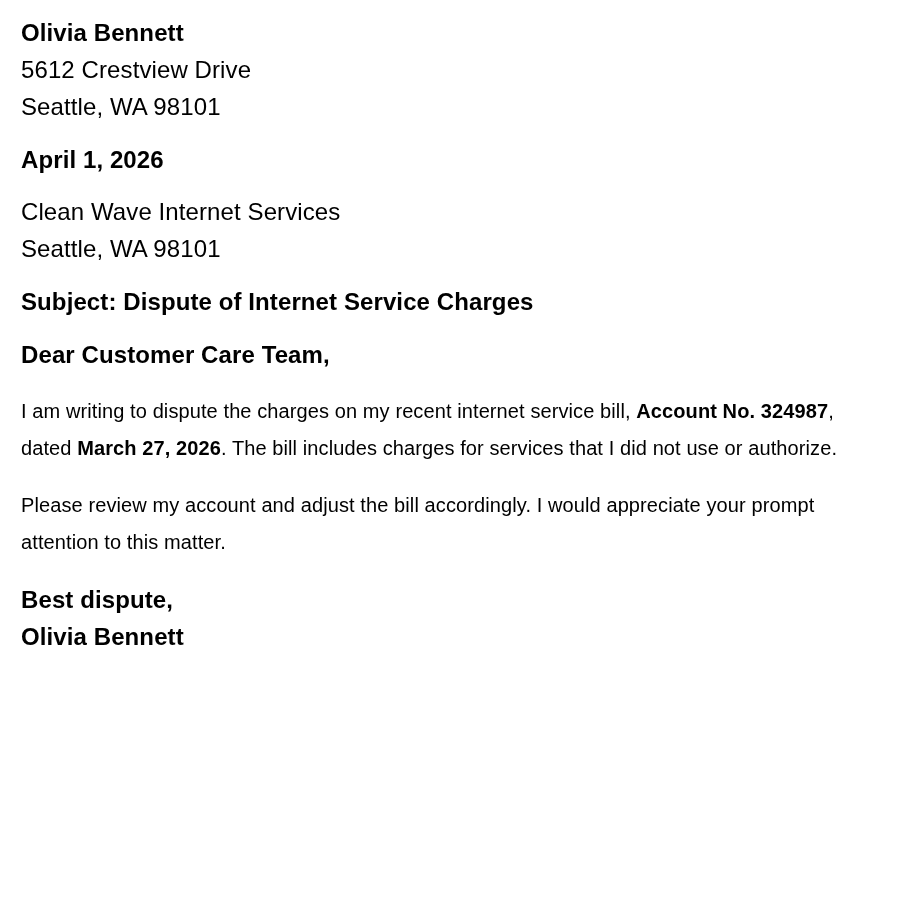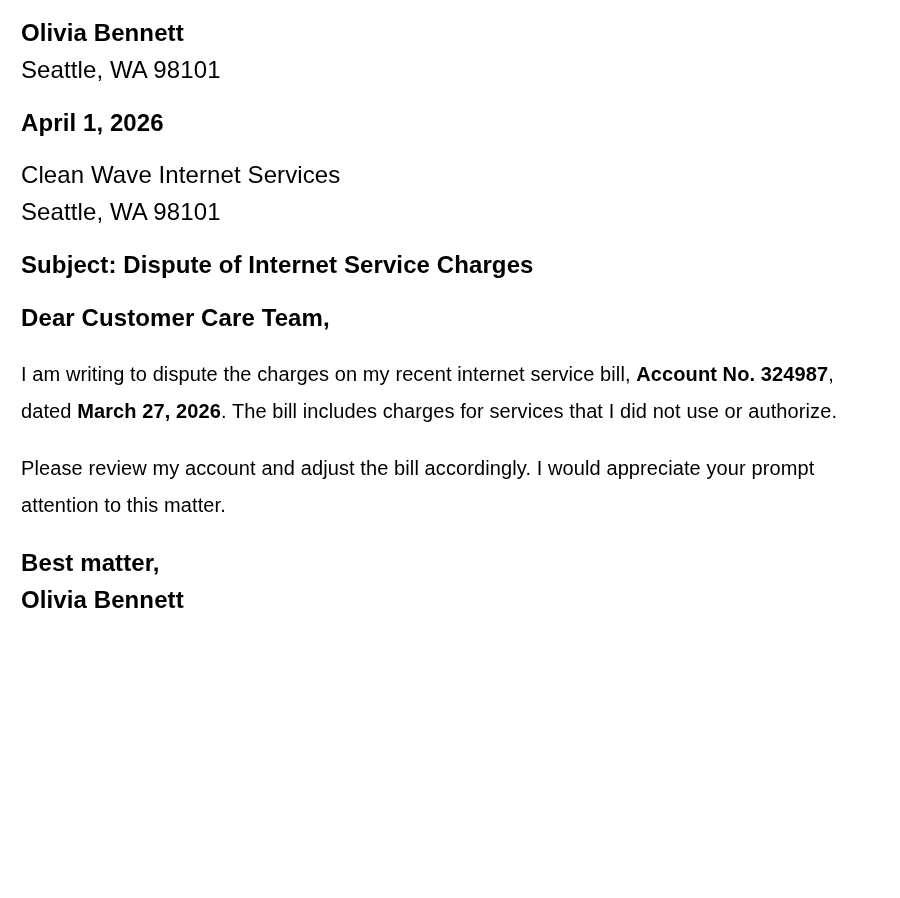--- a/index.html
+++ b/index.html
@@ -54,20 +54,21 @@
   .body-block { margin-bottom: 16px; }
   .closing-block { margin-bottom: 0; }
 </style>
 </head>
 <body>
 
 <div class="page">
 
   <div class="block sender-block">
     <div class="line bold">Olivia Bennett</div>
+    <div class="line">5612 Crestview Drive</div>
     <div class="line">Seattle, WA 98101</div>
   </div>
 
   <div class="block date-block">
     <div class="line bold">April 1, 2026</div>
   </div>
 
   <div class="block recipient-block">
     <div class="line">Clean Wave Internet Services</div>
     <div class="line">Seattle, WA 98101</div>
@@ -84,17 +85,17 @@
   <div class="block body-block">
     <p class="para"><span>I am writing to dispute the charges on my recent internet service bill, </span><b>Account No. 324987</b><span>, dated </span><b>March 27, 2026</b><span>. The bill includes charges for services that I did not use or authorize.</span></p>
   </div>
 
 
   <div class="block body-block">
     <p class="para">Please review my account and adjust the bill accordingly. I would appreciate your prompt attention to this matter.</p>
   </div>
 
   <div class="block closing-block">
-    <div class="line bold">Best matter,</div>
+    <div class="line bold">Best dispute,</div>
     <div class="line bold">Olivia Bennett</div>
   </div>
 
 </div>
 
 </body></html>

